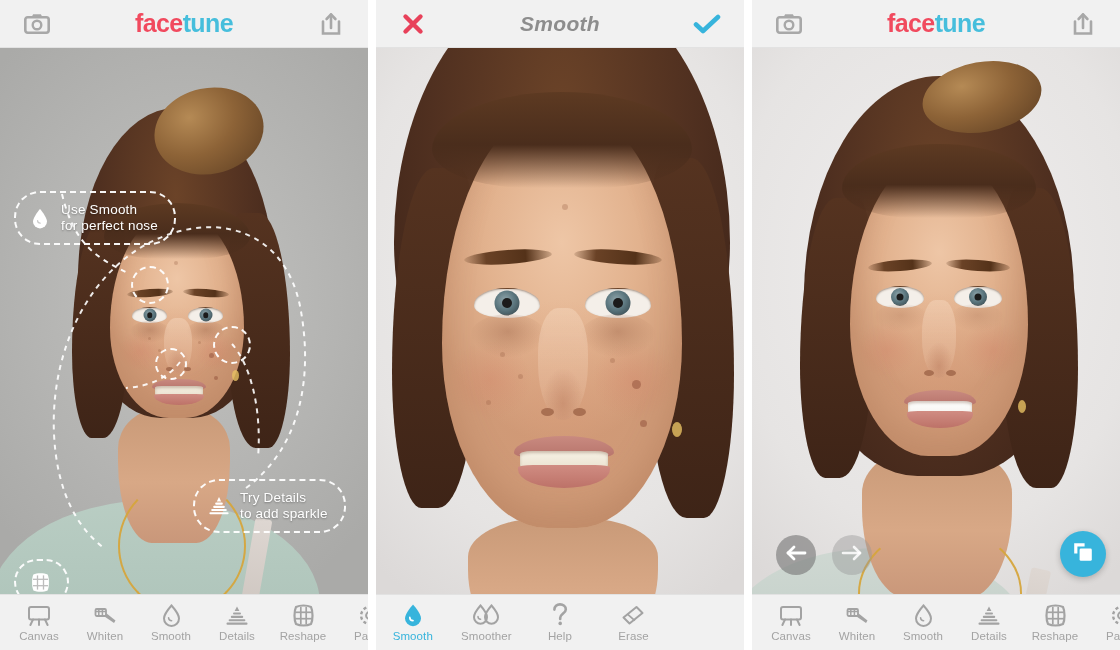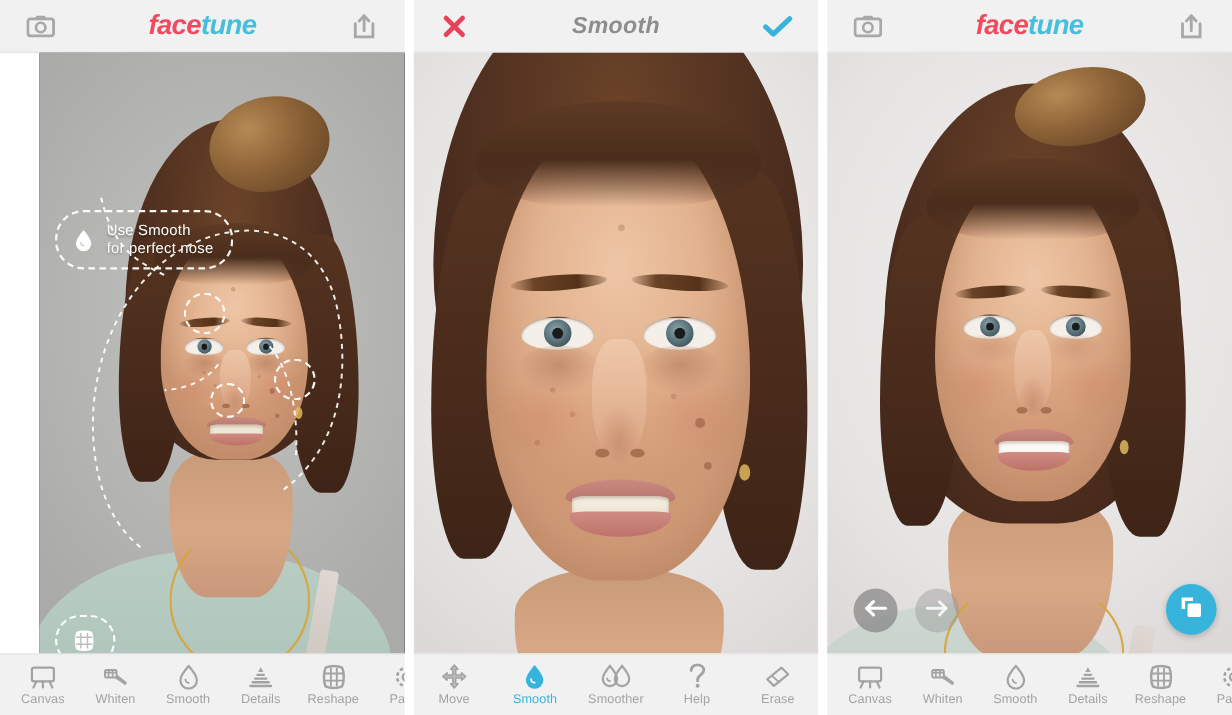--- a/index.html
+++ b/index.html
@@ -40,42 +40,41 @@
     align-items: center;
     justify-content: space-between;
     padding: 0 22px;
     box-sizing: border-box;
     border-bottom: 1px solid #e2e2e2;
   }
   .hdr-ico { width: 30px; height: 28px; display: flex; align-items: center; justify-content: center; }
   .logo {
     font-size: 25px;
     font-weight: bold;
-    font-style: italic;
     letter-spacing: -0.6px;
     line-height: 1;
     user-select: none;
   }
   .logo .a { color: #f14a5e; }
   .logo .b { color: #46bedc; }
   .hdr-title {
     font-size: 21px;
     font-weight: bold;
     font-style: italic;
     color: #8d8d8d;
     letter-spacing: 0.3px;
   }
 
   
   .canvas {
     position: relative;
     flex: 1 1 auto;
     overflow: hidden;
   }
-  .canvas.bg-gray { background: #000000; margin-left: 36px; }
+  .canvas.bg-gray { background: #14532d; }
   .canvas.bg-white { background: #eceaea; }
 
   
   .portrait { position: absolute; inset: 0; overflow: hidden; }
 
   .backdrop { position: absolute; inset: 0; }
   .backdrop.gray { background:
       radial-gradient(ellipse 70% 60% at 50% 45%, #c2c2c0 0%, #b4b4b2 60%, #aaaaa8 100%); }
   .backdrop.light { background:
       radial-gradient(ellipse 80% 70% at 50% 40%, #f0eeee 0%, #e6e4e3 70%, #dcd9d8 100%); }
@@ -373,20 +372,35 @@
             <path d="M8 1 C8 1 1 9.2 1 13.4 A7 7 0 0 0 15 13.4 C15 9.2 8 1 8 1 Z" fill="#ffffff"></path>
             <path d="M5.6 12.6 a2.6 2.6 0 0 0 2.6 2.6" fill="none" stroke="#c9c9c9" stroke-width="1.2" stroke-linecap="round"></path>
           </svg>
         </span>
         <span class="c-txt">
           <span>Use Smooth</span>
           <span>for perfect nose</span>
         </span>
       </div>
 
+      <div class="callout" style="left:193px;top:431px;">
+        <span class="c-ico">
+          <svg width="22" height="20" viewBox="0 0 22 20">
+            <path d="M11 1 L13.2 5.4 H8.8 Z" fill="#ffffff"></path>
+            <rect x="7.2" y="6.6" width="7.6" height="2.1" rx="1" fill="#ffffff"></rect>
+            <rect x="5.2" y="9.8" width="11.6" height="2.1" rx="1" fill="#ffffff"></rect>
+            <rect x="3.2" y="13" width="15.6" height="2.1" rx="1" fill="#ffffff"></rect>
+            <rect x="1.4" y="16.2" width="19.2" height="2.1" rx="1" fill="#ffffff"></rect>
+          </svg>
+        </span>
+        <span class="c-txt">
+          <span>Try Details</span>
+          <span>to add sparkle</span>
+        </span>
+      </div>
 
       <div class="callout" style="left:14px;top:511px;">
         <span class="c-ico">
           <svg width="21" height="21" viewBox="0 0 21 21">
             <path d="M3.4 2.6 C7 .8 14 .8 17.6 2.6 C19.4 6 19.4 15 17.6 18.4 C14 20.2 7 20.2 3.4 18.4 C1.6 15 1.6 6 3.4 2.6 Z" fill="#ffffff"></path>
             <g stroke="#bdbdbd" stroke-width="1.3">
               <line x1="7.5" y1="3.4" x2="7.5" y2="17.6"></line>
               <line x1="13.5" y1="3.4" x2="13.5" y2="17.6"></line>
               <line x1="3" y1="7.3" x2="18" y2="7.3"></line>
               <line x1="3" y1="13.7" x2="18" y2="13.7"></line>
@@ -529,28 +543,20 @@
           <div class="freckle" style="left:120px;top:96px;width:6px;height:6px;"></div>
           <div class="freckle" style="left:44px;top:292px;width:5px;height:5px;"></div>
         </div>
 
         <div class="earring" style="left:296px;top:374px;width:10px;height:15px;"></div>
 
       </div>
     </div>
 
     <div class="toolbar">
-      <div class="tool five">
-        <span class="t-ico">
-          <svg width="24" height="24" viewBox="0 0 24 24">
-            <path d="M12 1.5 L15.4 5.4 H13.3 V10.7 H18.6 V8.6 L22.5 12 L18.6 15.4 V13.3 H13.3 V18.6 H15.4 L12 22.5 L8.6 18.6 H10.7 V13.3 H5.4 V15.4 L1.5 12 L5.4 8.6 V10.7 H10.7 V5.4 H8.6 Z" fill="#bcbcbc" stroke="#a3a3a3" stroke-width="1.4" stroke-linejoin="round"></path>
-          </svg>
-        </span>
-        <span class="t-lbl">Move</span>
-      </div>
       <div class="tool five active">
         <span class="t-ico">
           <svg width="20" height="24" viewBox="0 0 20 24">
             <path d="M10 1.5 C10 1.5 2 10.4 2 15.2 A8 8 0 0 0 18 15.2 C18 10.4 10 1.5 10 1.5 Z" fill="#37b4dc"></path>
             <path d="M6.8 14.4 a3.2 3.2 0 0 0 3.2 3.2" fill="none" stroke="#ffffff" stroke-width="1.7" stroke-linecap="round"></path>
           </svg>
         </span>
         <span class="t-lbl">Smooth</span>
       </div>
       <div class="tool five">

